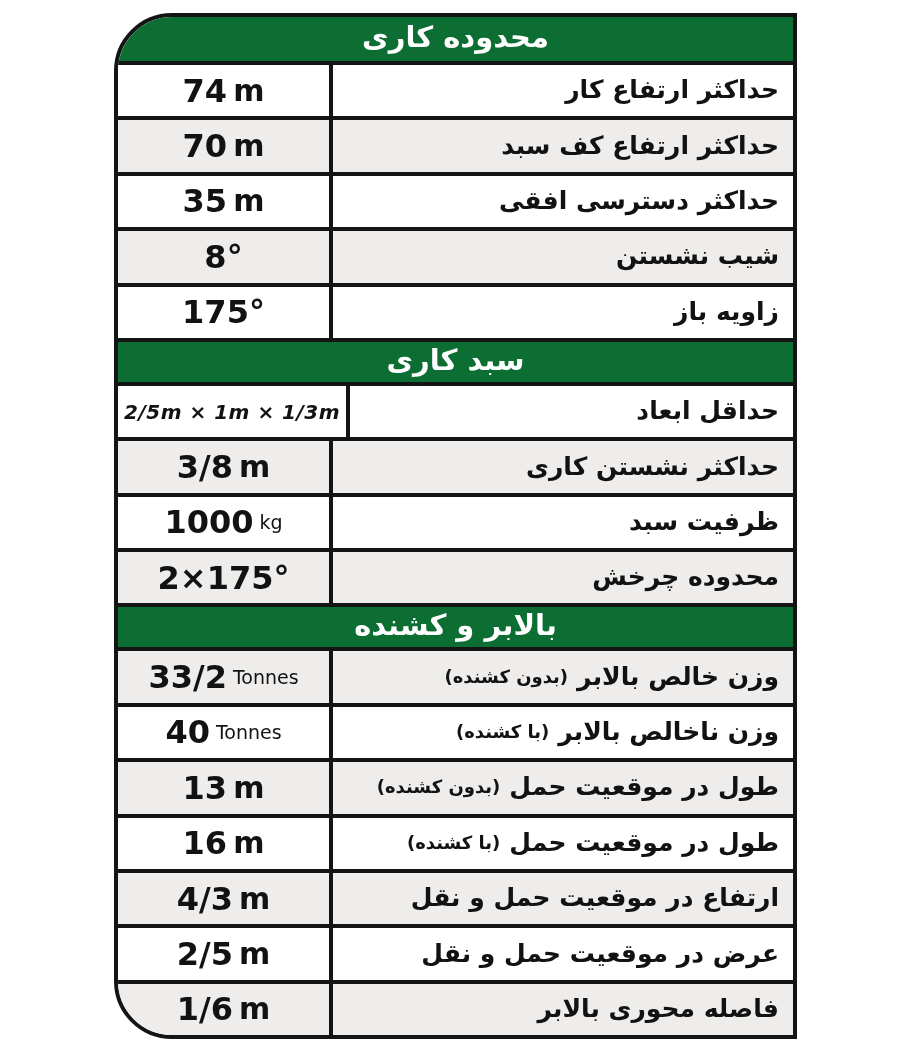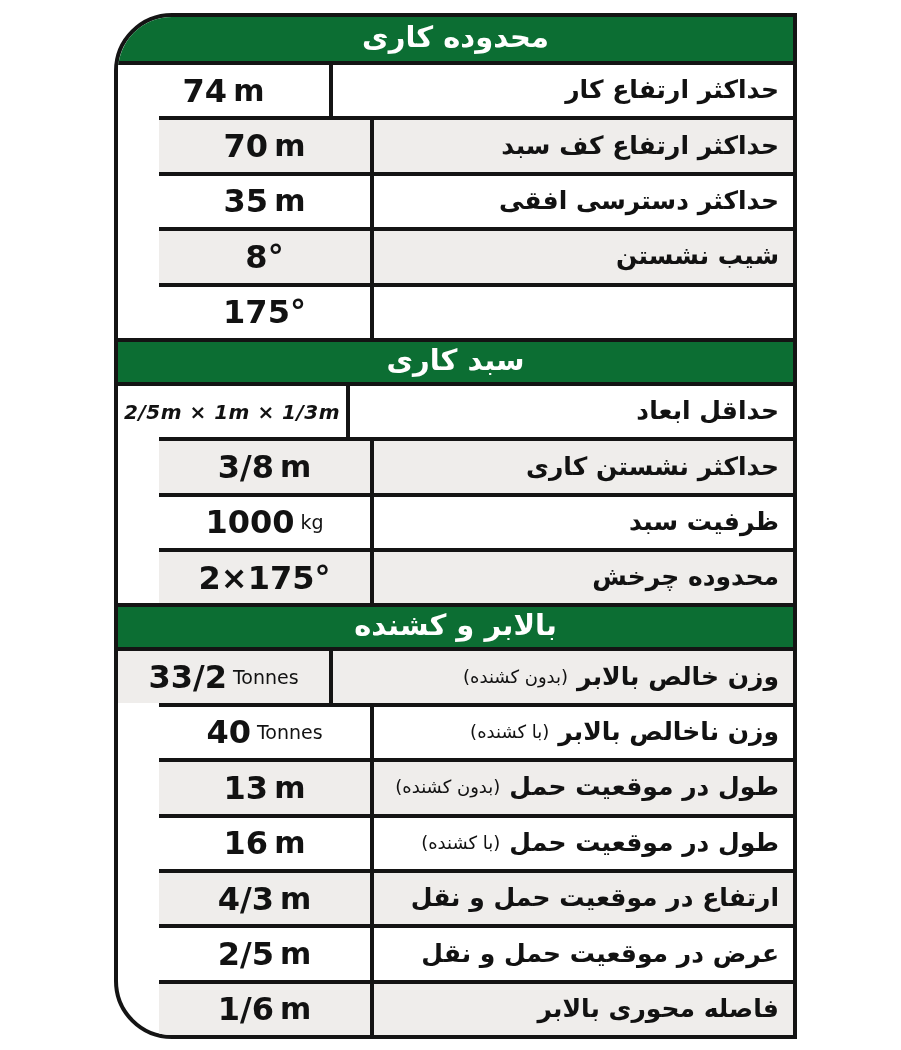--- a/index.html
+++ b/index.html
@@ -49,21 +49,21 @@
     padding-bottom: 3px;
   }
   .spec-row {
     flex: 1 1 0;
     box-sizing: border-box;
     display: flex;
     flex-direction: row;
     background: #ffffff;
     min-height: 0;
   }
-  .spec-row + .spec-row { border-top: 4px solid #141414; margin-left: 41px; }
+  .spec-row + .spec-row { border-top: 4px solid #141414; }
   .spec-row.alt { background: #efedeb; }
   .value-cell {
     flex: 0 0 215px;
     box-sizing: border-box;
     border-right: 4px solid #141414;
     display: flex;
     align-items: center;
     justify-content: center;
     gap: 6px;
     padding: 0 6px;
@@ -96,21 +96,21 @@
     overflow: hidden;
   }
   .label {
     font-weight: bold;
     font-size: 25px;
     color: #121212;
     white-space: nowrap;
     line-height: 1.15;
   }
   .note {
-    font-weight: normal;
+    font-weight: bold;
     font-size: 18px;
     color: #121212;
     white-space: nowrap;
     line-height: 1.15;
   }
   .note:empty { display: none; }
 </style>
 </head>
 <body>
 
@@ -163,20 +163,24 @@
         <span class="label">شیب نشستن</span>
 
       </div>
     </div>
 
     <div class="spec-row">
       <div class="value-cell">
         <span class="value">175°</span>
 
       </div>
+      <div class="label-cell">
+        <span class="label">زاویه باز</span>
+
+      </div>
     </div>
 
     <div class="section-header">
       <span class="header-title">سبد کاری</span>
     </div>
 
     <div class="spec-row">
       <div class="value-cell">
         <span class="value" data-size="small">2/5m × 1m × 1/3m</span>
 

